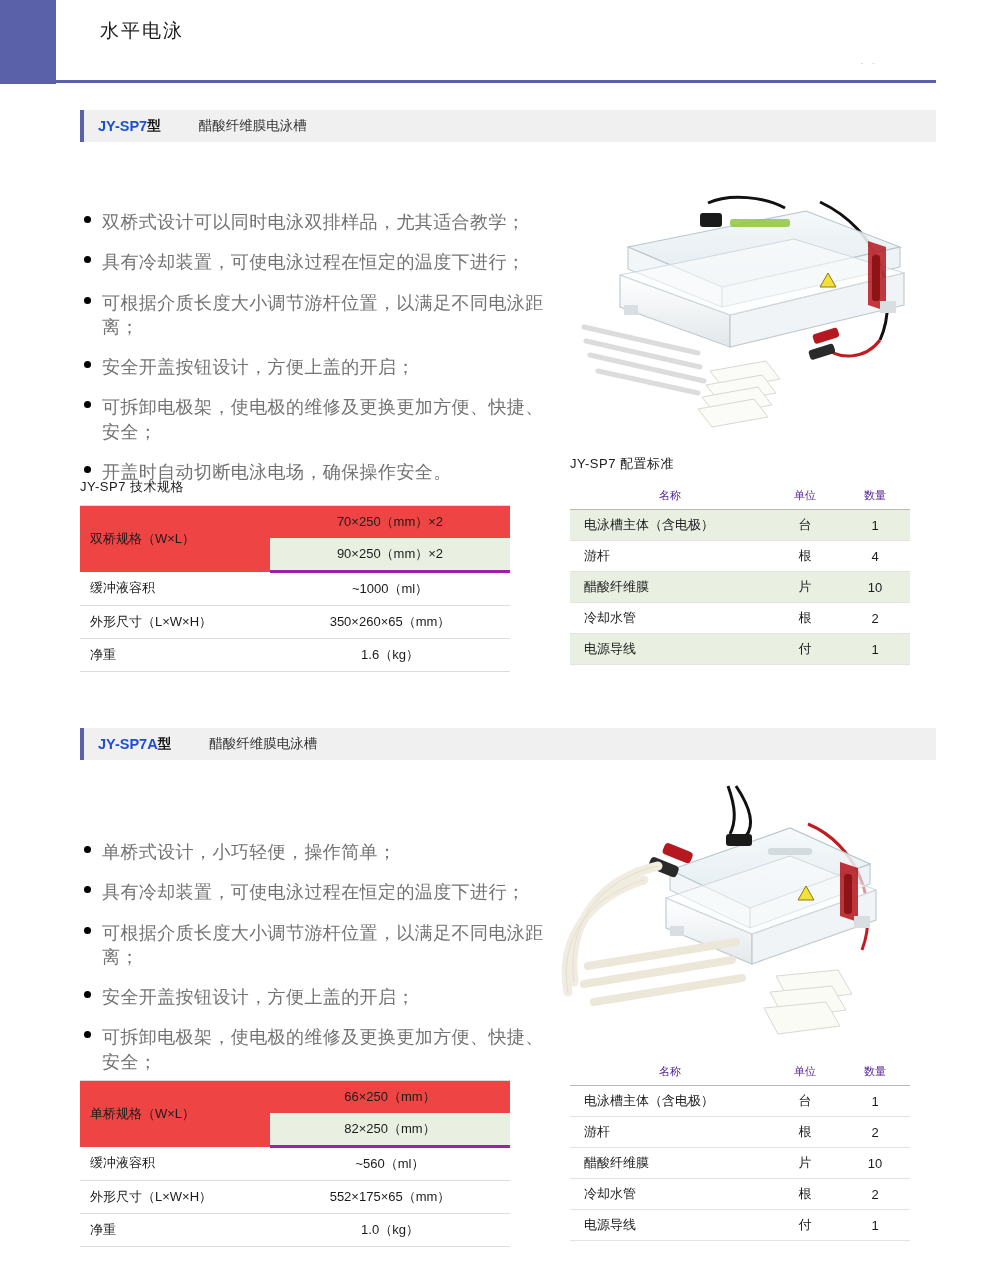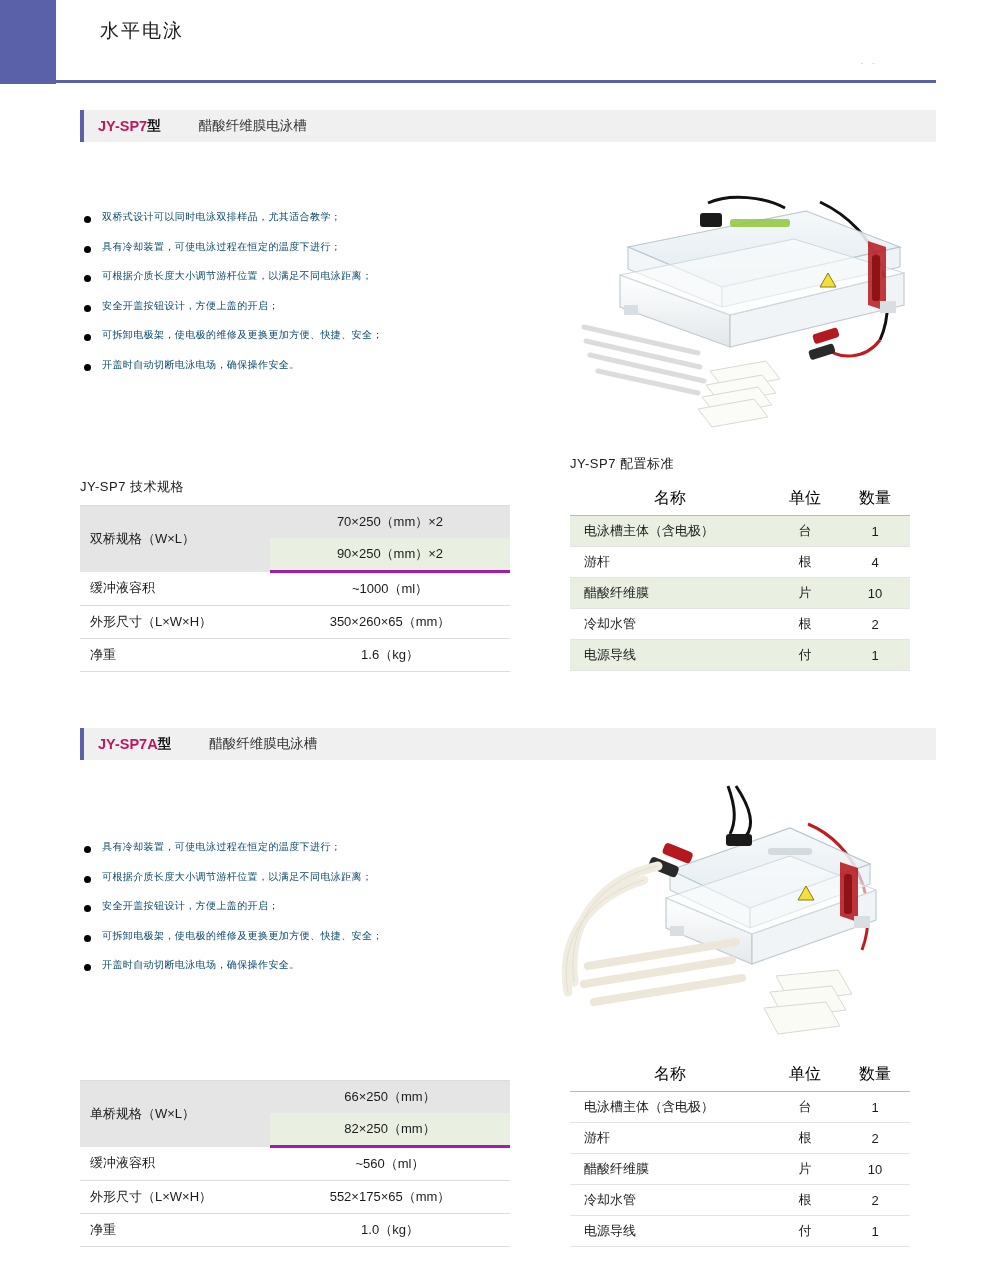--- a/index.html
+++ b/index.html
@@ -65,21 +65,21 @@
   }
   .section-bar .accent {
     width: 4px;
     height: 32px;
     background: #5b61a8;
     margin-right: 14px;
   }
   .section-bar .model {
     font-size: 14.5px;
     font-weight: bold;
-    color: #be185d;
+    color: #1d4ed8;
   }
   .section-bar .suffix {
     font-size: 13.5px;
     font-weight: bold;
     color: #111;
   }
   .section-bar .desc {
     font-size: 13.5px;
     color: #333;
     margin-left: 6px;
@@ -100,23 +100,23 @@
   .feature .dot {
     width: 7px;
     height: 7px;
     border-radius: 50%;
     background: #000;
     margin-top: 6px;
     margin-right: 11px;
     flex: 0 0 auto;
   }
   .feature .txt {
-    font-size: 10px;
+    font-size: 18px;
     line-height: 1.35;
-    color: #0c4a6e;
+    color: #737373;
     letter-spacing: 0.4px;
   }
 
   
   .spec-block { position: absolute; }
   .spec-caption {
     font-size: 13px;
     color: #1b1b1b;
     margin-bottom: 9px;
     letter-spacing: 0.5px;
@@ -124,45 +124,45 @@
   table.spec {
     border-collapse: collapse;
     width: 430px;
     font-size: 13px;
   }
   table.spec td {
     border-bottom: 1px solid #dcdcdc;
     padding: 7px 8px;
     color: #1b1b1b;
   }
-  table.spec tr.shade td { background: #e5e5e5; border-bottom: none; }
+  table.spec tr.shade td { background: #ef4444; border-bottom: none; }
   table.spec tr.shade-last td { background: #e9f0e2; border-bottom: 3px solid #a21caf; }
   table.spec td.label { width: 190px; padding-left: 10px; }
   table.spec td.val { text-align: center; }
   table.spec tr:first-child td { border-top: 1px solid #dcdcdc; }
 
   
   .config-block { position: absolute; }
   .config-caption {
     font-size: 13px;
     color: #1b1b1b;
     margin-bottom: 9px;
     letter-spacing: 0.5px;
   }
   table.config {
     border-collapse: collapse;
     width: 340px;
     font-size: 13px;
   }
   table.config th {
     font-weight: normal;
-    font-size: 16px;
+    font-size: 11px;
     padding: 6px 4px;
     border-bottom: 1px solid #b9b9b9;
-    color: #000000;
+    color: #4c1d95;
   }
   table.config td {
     padding: 6px 4px;
     color: #1b1b1b;
     border-bottom: 1px solid #e3e3e3;
   }
   table.config td.name { padding-left: 14px; text-align: left; }
   table.config td.unit, table.config td.qty { text-align: center; }
   table.config th.name-h { text-align: center; }
   table.config tr.alt td { background: #e9f0e2; }
@@ -353,20 +353,24 @@
 <div class="section-bar" style="top:728px;">
   <div class="accent"></div>
   <span class="model">JY-SP7A</span>
   <span class="suffix">型</span>
   <span class="desc">醋酸纤维膜电泳槽</span>
 </div>
 
 <div class="features" style="top:840px;">
   <div class="feature">
     <span class="dot"></span>
+    <span class="txt">单桥式设计，小巧轻便，操作简单；</span>
+  </div>
+  <div class="feature">
+    <span class="dot"></span>
     <span class="txt">具有冷却装置，可使电泳过程在恒定的温度下进行；</span>
   </div>
   <div class="feature">
     <span class="dot"></span>
     <span class="txt">可根据介质长度大小调节游杆位置，以满足不同电泳距离；</span>
   </div>
   <div class="feature">
     <span class="dot"></span>
     <span class="txt">安全开盖按钮设计，方便上盖的开启；</span>
   </div>

